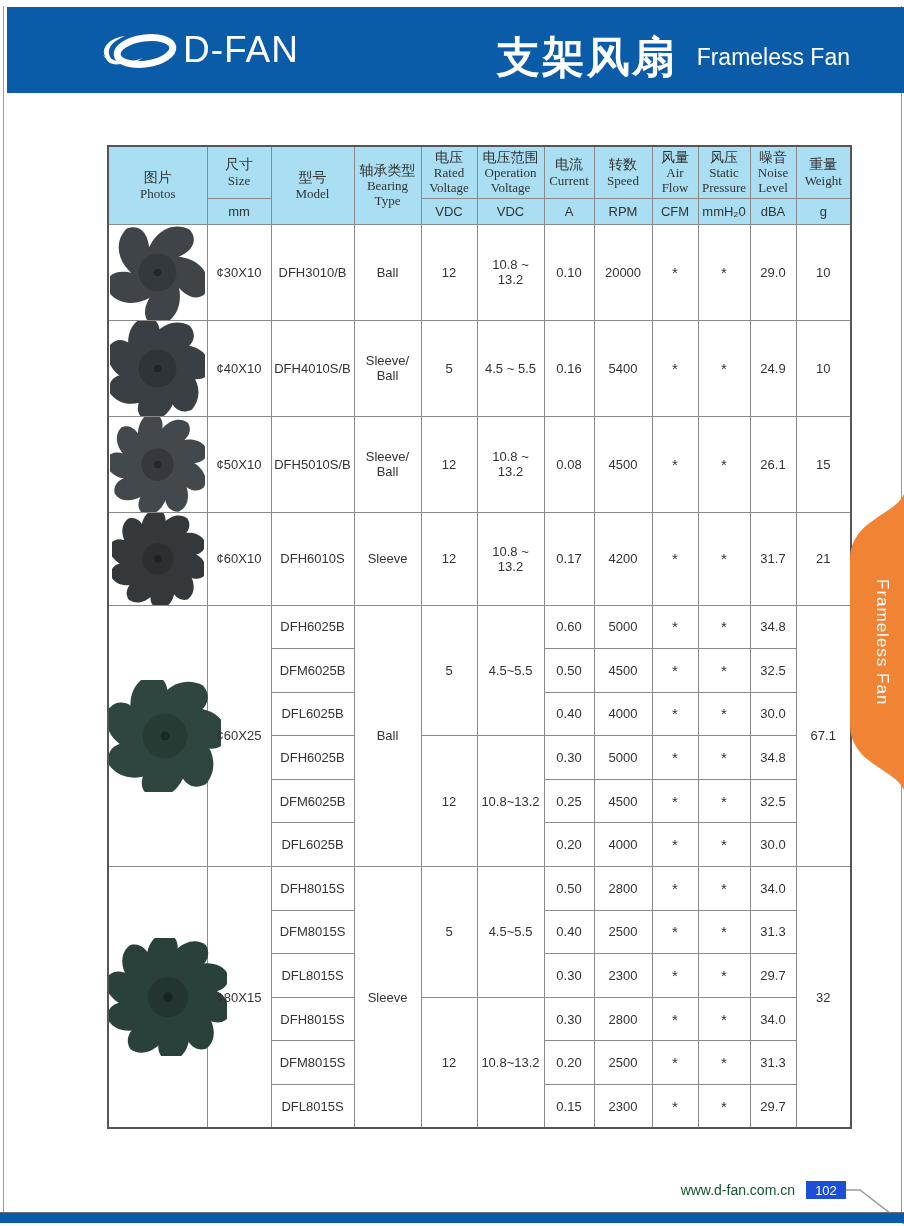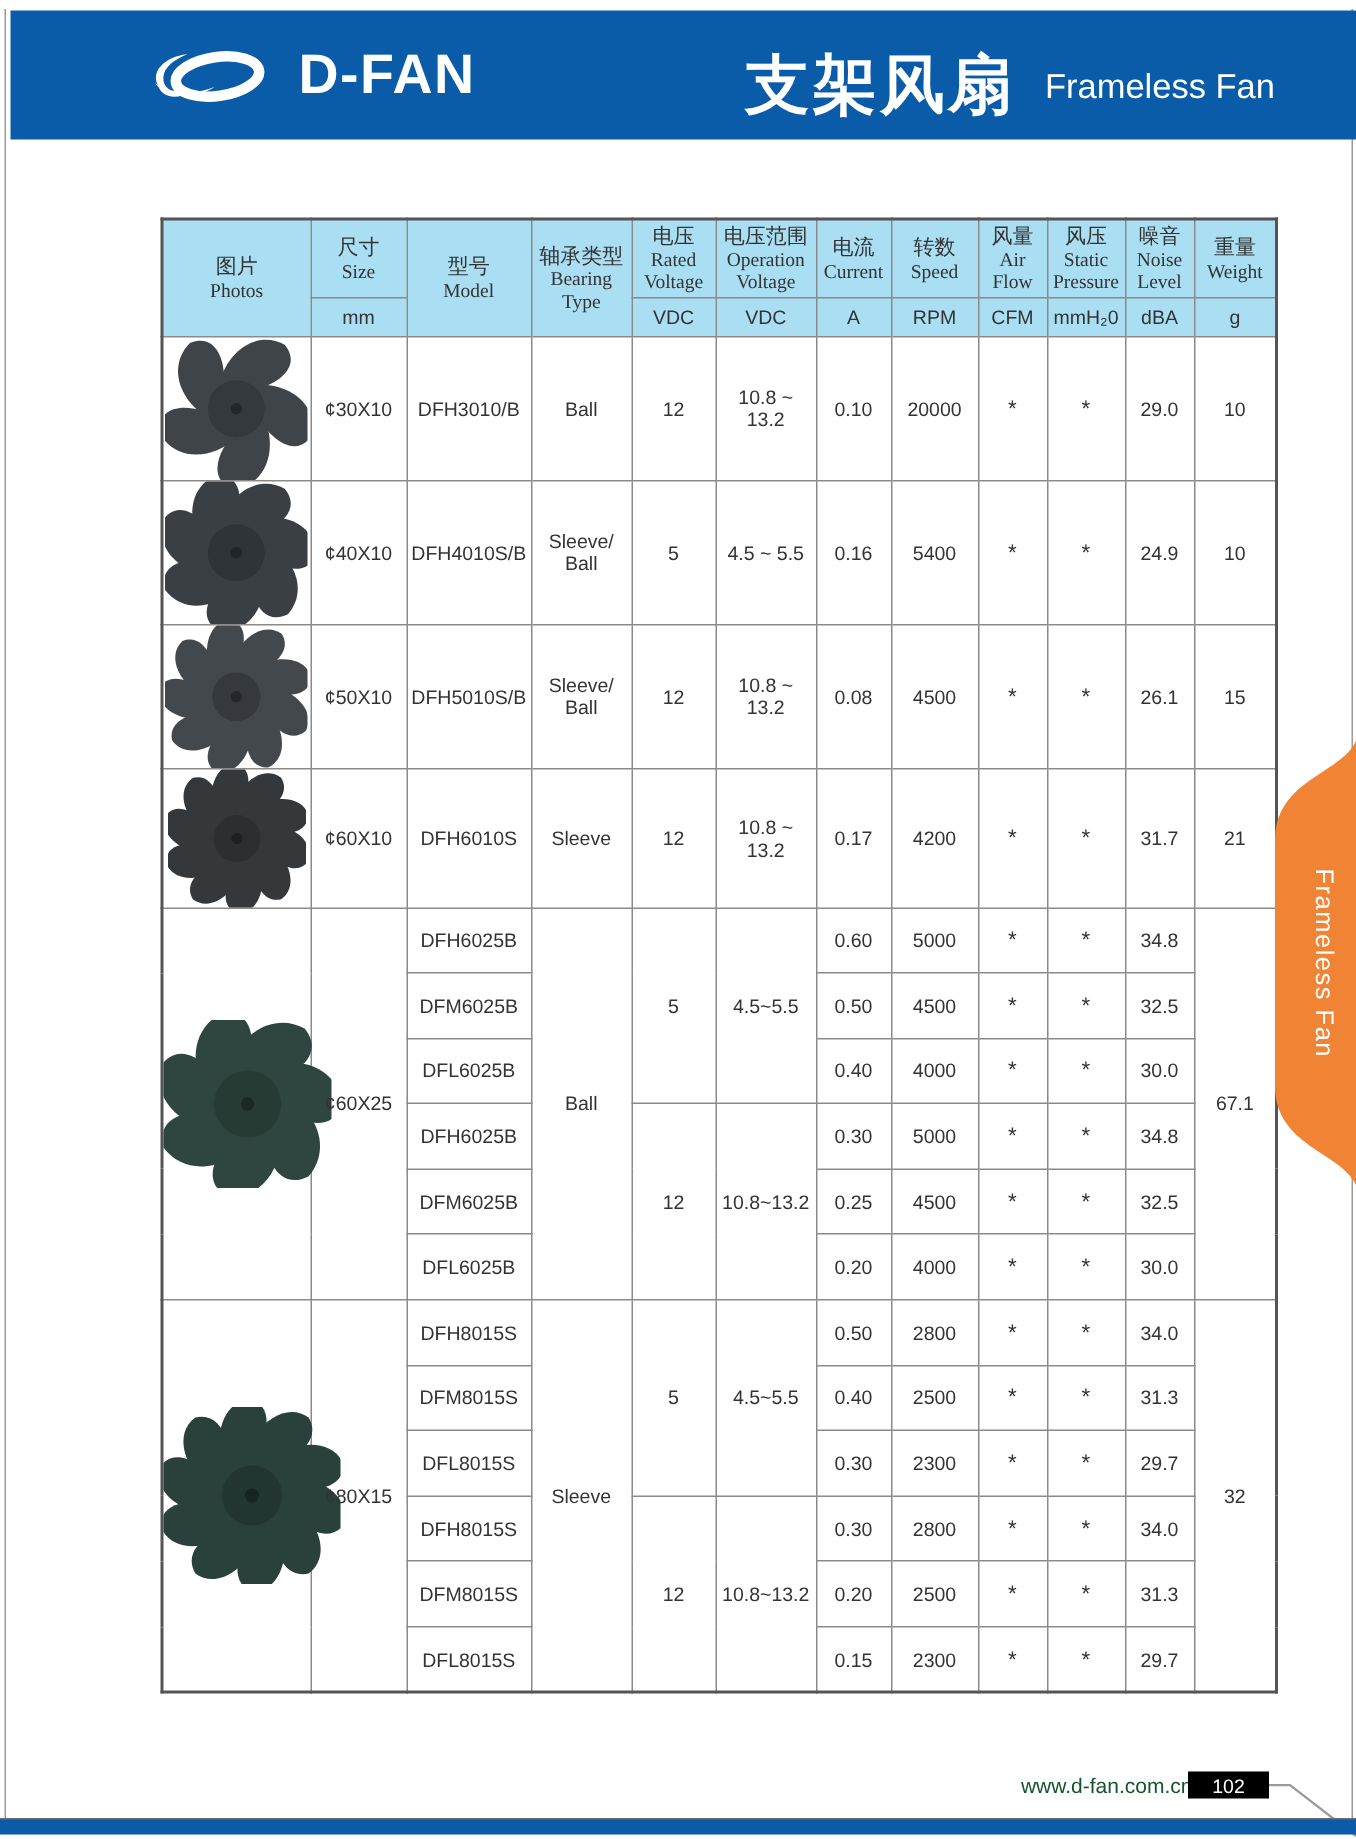--- a/index.html
+++ b/index.html
@@ -6,21 +6,21 @@
   .page{position:relative;width:904px;height:1226px;background:#ffffff;overflow:hidden;
         font-family:"Liberation Sans", sans-serif;}
   .edge{position:absolute;top:6px;bottom:6px;width:1px;background:#9a9a9a;}
   .edge.left{left:3px;} .edge.right{right:2px;}
 
   
   .banner{position:absolute;left:7px;right:0;top:7px;height:86px;background:#0B5CA8;
           display:flex;align-items:center;}
   .logo{position:absolute;left:92px;top:0;height:100%;display:flex;align-items:center;}
   .logo svg{display:block;}
-  .logo-text{color:#fff;font-weight:bold;font-size:37px;letter-spacing:1px;margin-left:18px;}
+  .logo-text{color:#fff;font-weight:normal;font-size:37px;letter-spacing:1px;margin-left:2px;}
   .titles{position:absolute;right:54px;bottom:14px;display:flex;align-items:center;gap:20px;}
   .title-zh{color:#fff;font-size:43px;font-weight:bold;letter-spacing:2px;line-height:1;}
   .title-en{color:#fff;font-size:23px;line-height:1.25;}
 
   
   table{position:absolute;left:107px;top:145px;width:743px;border-collapse:collapse;
         table-layout:fixed;border:2px solid #555;}
   th,td{border:1px solid #8a8a8a;text-align:center;vertical-align:middle;
         font-size:13px;color:#333;padding:0 2px;white-space:pre-line;font-weight:normal;}
   thead th{background:#A9DEF3;}
@@ -33,21 +33,21 @@
 
   
   .side-tab{position:absolute;right:0;top:494px;width:54px;height:296px;}
   .side-tab svg{position:absolute;left:0;top:0;}
   .side-tab-label{position:absolute;left:22px;top:0;height:100%;display:flex;
      align-items:center;justify-content:center;
      writing-mode:vertical-rl;color:#fff;font-size:17px;letter-spacing:1px;}
 
   
   .footer-site{position:absolute;top:1182px;right:109px;font-size:14px;color:#14532d;}
-  .footer-page{position:absolute;top:1181px;right:58px;width:54px;height:18px;background:#000000;
+  .footer-page{position:absolute;top:1181px;right:58px;width:40px;height:18px;background:#1d4ed8;
      color:#fff;font-size:13px;display:flex;align-items:center;justify-content:center;}
   .corner-line{position:absolute;right:0;top:1184px;}
   .bottom-bar{position:absolute;left:0;right:0;top:1212px;height:10px;background:#0B5CA8;
      border-top:1px solid #6d6d6d;}
 </style>
 </head>
 <body>
 
 <div class="page">
 

